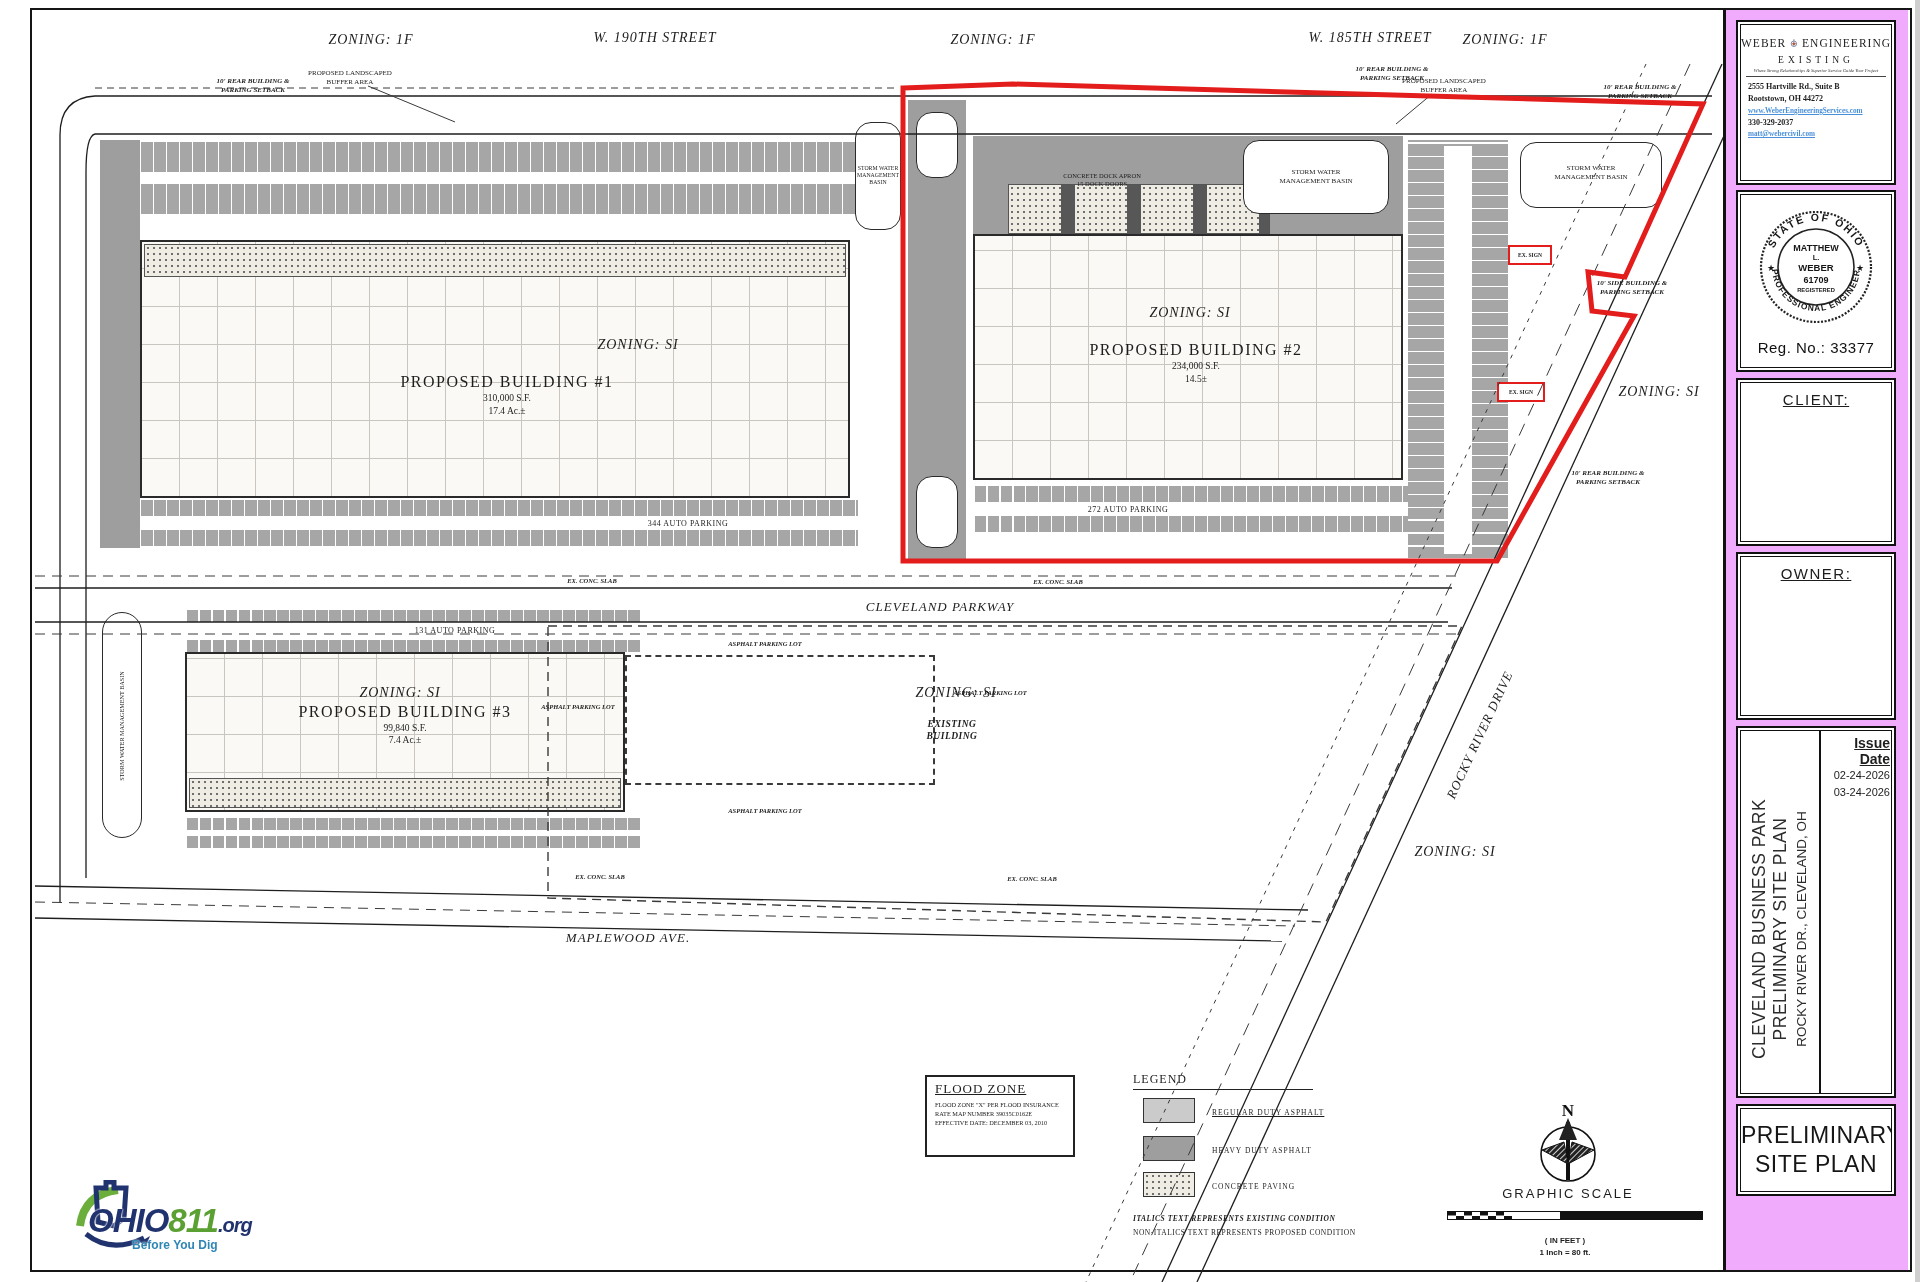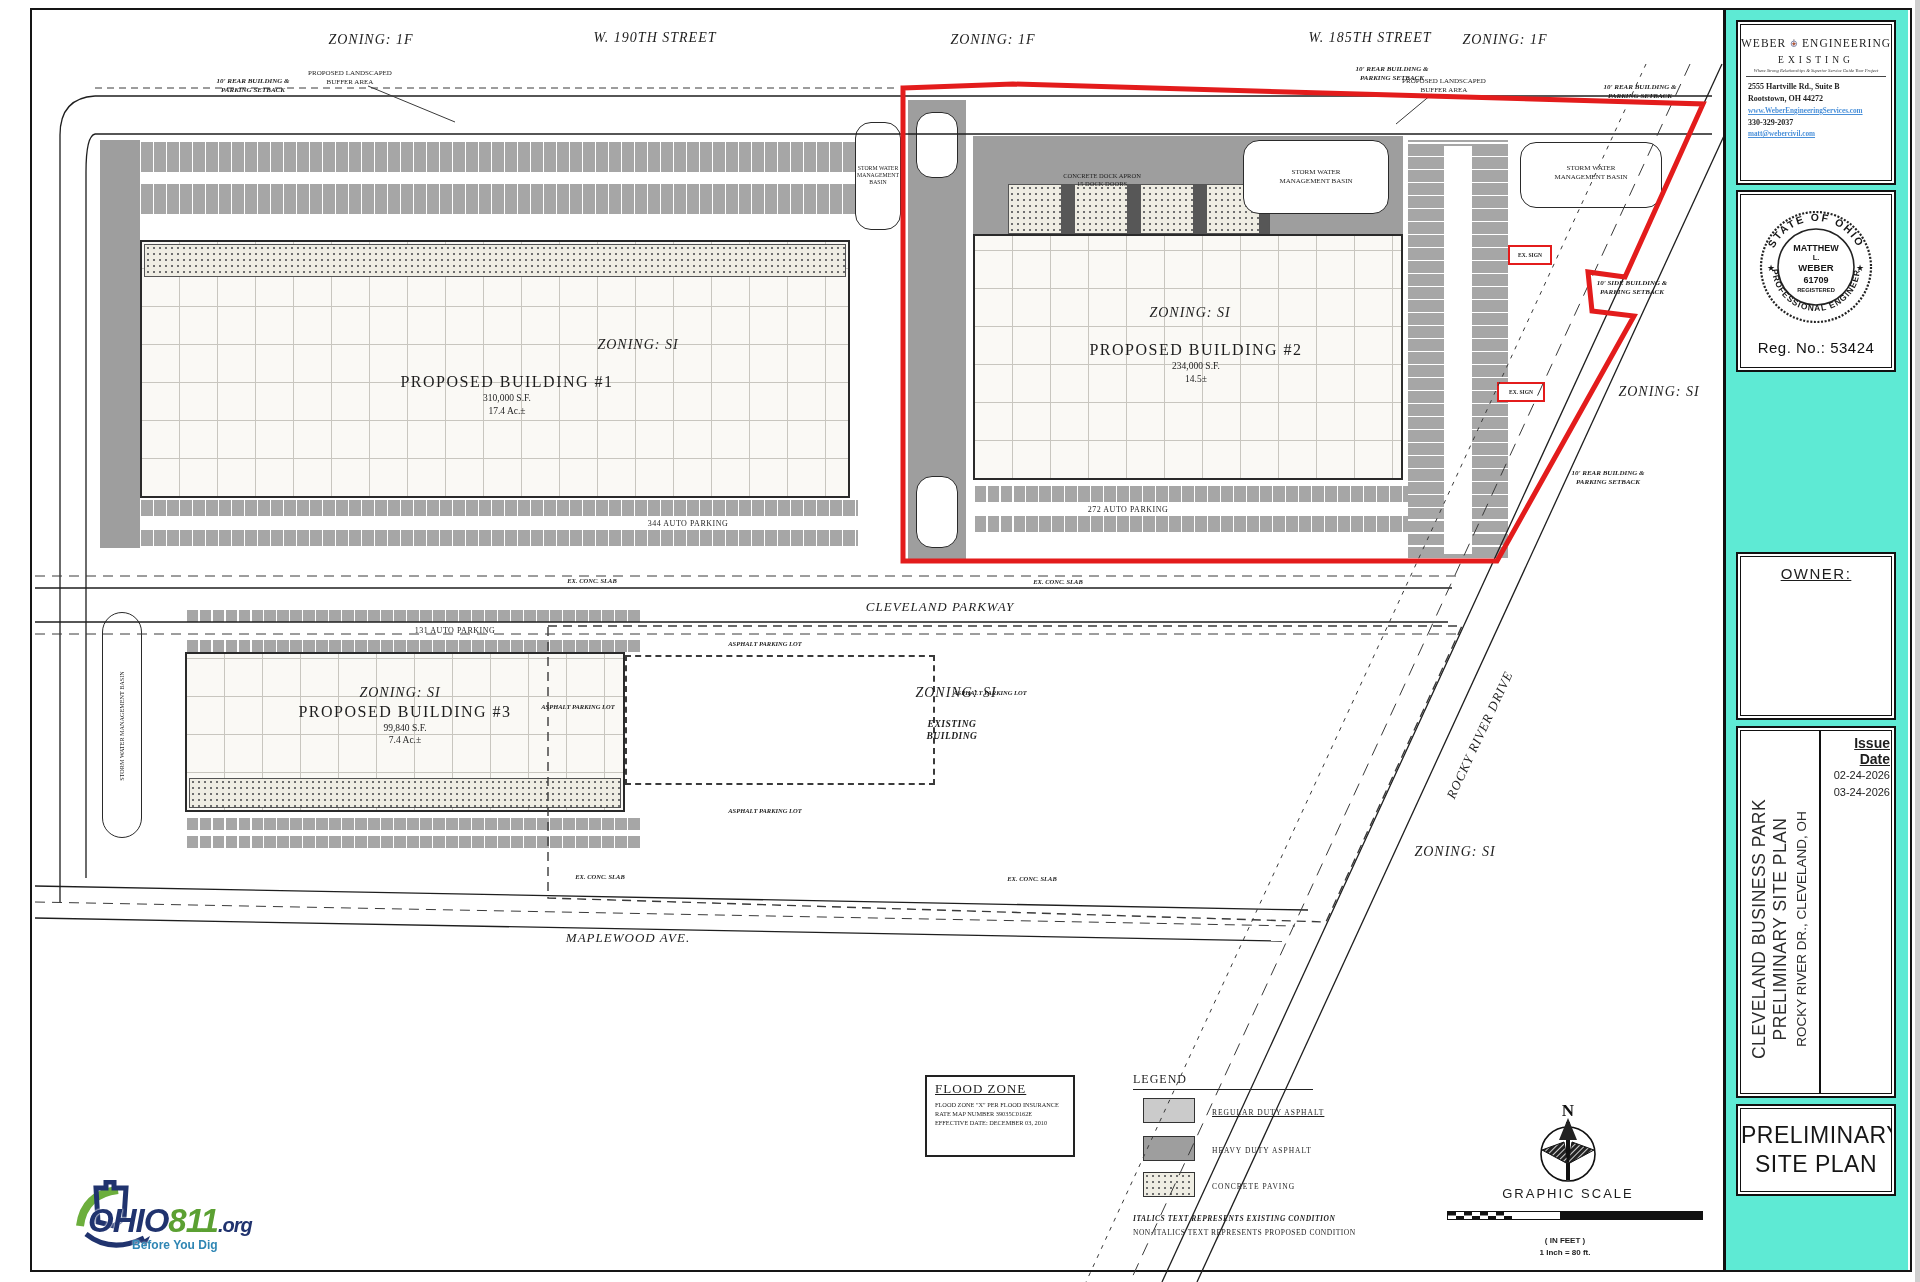--- a/index.html
+++ b/index.html
@@ -60,21 +60,21 @@
        box-sizing:border-box;display:flex;z-index:7;}
   .seg-checker{width:64px;height:100%;
        background-image:repeating-linear-gradient(90deg,#111 0 8px,#fff 8px 16px),
                         repeating-linear-gradient(90deg,#fff 0 8px,#111 8px 16px);
        background-size:100% 50%,100% 50%;background-position:0 0,0 100%;background-repeat:no-repeat;}
   .seg-w{width:48px;background:#fff;}
   .seg-b{flex:1;background:#111;}
 
   
   .tbcol{position:absolute;left:1723px;top:10px;width:182px;height:1260px;border-left:3px solid #111;
-         background:#5eead4;z-index:9;font-family:"Liberation Sans",sans-serif;}
+         background:#f0abfc;z-index:9;font-family:"Liberation Sans",sans-serif;}
   .tbbox{position:absolute;left:10px;width:160px;border:2.5px solid #111;background:#fff;box-sizing:border-box;}
   .tbin{position:absolute;inset:2px;border:1.5px solid #111;overflow:hidden;}
   .weber{font-family:"Liberation Serif",serif;text-align:center;}
   .wname{display:flex;align-items:center;justify-content:center;gap:4px;margin-top:8px;
          font-size:11.5px;letter-spacing:1px;}
   .wserv{font-size:9.5px;letter-spacing:4px;margin-top:2px;}
   .wtag{font-size:4.6px;font-style:italic;color:#333;margin-top:3px;border-bottom:1px solid #444;
         padding-bottom:3px;margin-left:5px;margin-right:5px;}
   .waddr{text-align:left;padding:4px 7px 0 7px;font-size:8px;font-weight:bold;line-height:1.55;}
   .wlink{color:#4a90d9;text-decoration:underline;font-weight:bold;font-size:7.2px;}
@@ -371,24 +371,29 @@
         <text x="26" y="72" font-size="9" fill="#161616">★</text>
         <text x="115" y="72" font-size="9" fill="#161616">★</text>
         <g font-family="Liberation Sans,sans-serif" font-weight="bold" fill="#161616" text-anchor="middle">
           <text x="75" y="52" font-size="9">MATTHEW</text>
           <text x="75" y="61" font-size="7.5">L.</text>
           <text x="75" y="72" font-size="9.5">WEBER</text>
           <text x="75" y="84" font-size="9">61709</text>
           <text x="75" y="93" font-size="5.8">REGISTERED</text>
         </g>
       </svg>
-      <div class="regno">Reg. No.:  53424</div>
-    </div>
-      </div>
-
+      <div class="regno">Reg. No.:  33377</div>
+    </div>
+      </div>
+
+    <div class="tbbox" style="top:368px;height:168px;">
+        <div class="tbin">
+      <div class="cohead">CLIENT:</div>
+    </div>
+      </div>
 
     <div class="tbbox" style="top:542px;height:168px;">
         <div class="tbin">
       <div class="cohead">OWNER:</div>
     </div>
       </div>
 
     <div class="tbbox" style="top:716px;height:372px;">
         <div class="tbin">
       <div style="position:absolute;left:78px;top:0;width:2px;height:100%;background:#111;"></div>

